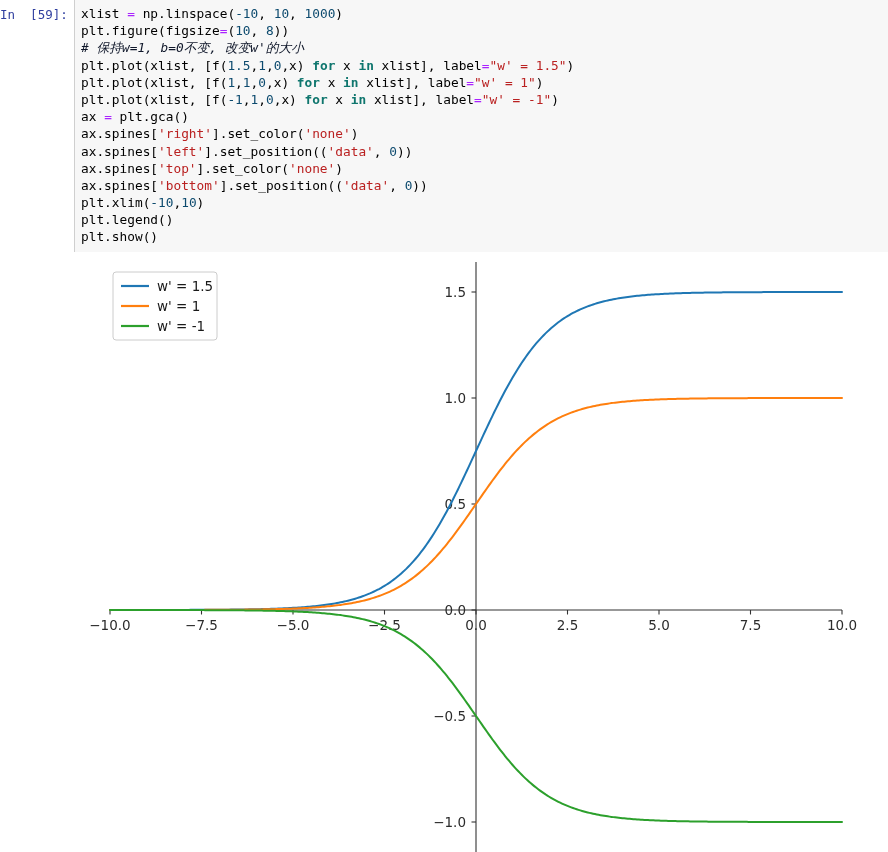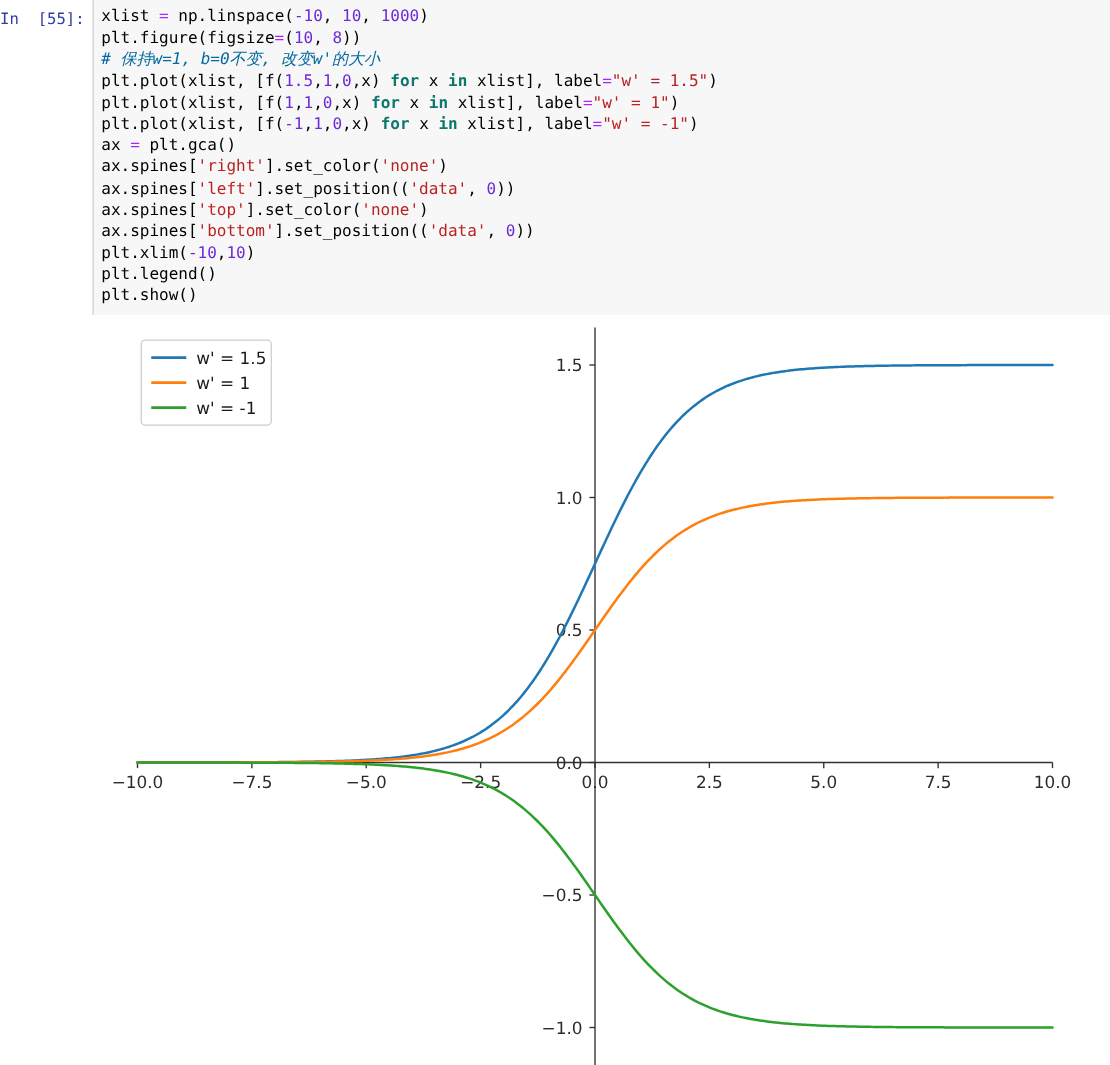--- a/index.html
+++ b/index.html
@@ -51,25 +51,25 @@
   #code-lines {
     font-family: "DejaVu Sans Mono", monospace;
     font-size: 12.8px;
     line-height: 17.2px;
     color: #000000;
     white-space: pre;
   }
   .cl { white-space: pre; display: block; height: 17.2px; }
 
   
-  .t-num   { color: #6d28d9; }
+  .t-num   { color: #0c4a6e; }
   .t-op    { color: #AA22FF; }
   .t-str   { color: #BA2121; }
   .t-kw    { color: #0f766e; font-weight: bold; }
-  .t-com   { color: #0369a1; font-style: italic; }
+  .t-com   { color: #0f172a; font-style: italic; }
   .t-name  { color: #000000; text-align: center; }
 
   
   #figure {
     position: absolute;
     left: 0;
     top: 252px;
     width: 888px;
     height: 600px;
     background: #ffffff;
@@ -84,21 +84,21 @@
   .legend-label {
     font-family: "DejaVu Sans", sans-serif;
     font-size: 13.5px;
     fill: #1a1a1a;
   }
 </style>
 </head>
 <body>
 
 <div id="notebook-cell">
-  <div id="prompt-in">In  [55]:</div>
+  <div id="prompt-in">In  [59]:</div>
   <div id="code-area">
     <div id="code-lines"><span class="cl"><span class="t-name">xlist </span><span class="t-op">=</span><span class="t-name"> np.linspace(</span><span class="t-num">-10</span><span class="t-name">, </span><span class="t-num">10</span><span class="t-name">, </span><span class="t-num">1000</span><span class="t-name">)</span></span><span class="cl"><span class="t-name">plt.figure(figsize</span><span class="t-op">=</span><span class="t-name">(</span><span class="t-num">10</span><span class="t-name">, </span><span class="t-num">8</span><span class="t-name">))</span></span><span class="cl"><span class="t-com"># 保持w=1, b=0不变, 改变w'的大小</span></span><span class="cl"><span class="t-name">plt.plot(xlist, [f(</span><span class="t-num">1.5</span><span class="t-name">,</span><span class="t-num">1</span><span class="t-name">,</span><span class="t-num">0</span><span class="t-name">,x) </span><span class="t-kw">for</span><span class="t-name"> x </span><span class="t-kw">in</span><span class="t-name"> xlist], label</span><span class="t-op">=</span><span class="t-str">"w' = 1.5"</span><span class="t-name">)</span></span><span class="cl"><span class="t-name">plt.plot(xlist, [f(</span><span class="t-num">1</span><span class="t-name">,</span><span class="t-num">1</span><span class="t-name">,</span><span class="t-num">0</span><span class="t-name">,x) </span><span class="t-kw">for</span><span class="t-name"> x </span><span class="t-kw">in</span><span class="t-name"> xlist], label</span><span class="t-op">=</span><span class="t-str">"w' = 1"</span><span class="t-name">)</span></span><span class="cl"><span class="t-name">plt.plot(xlist, [f(</span><span class="t-num">-1</span><span class="t-name">,</span><span class="t-num">1</span><span class="t-name">,</span><span class="t-num">0</span><span class="t-name">,x) </span><span class="t-kw">for</span><span class="t-name"> x </span><span class="t-kw">in</span><span class="t-name"> xlist], label</span><span class="t-op">=</span><span class="t-str">"w' = -1"</span><span class="t-name">)</span></span><span class="cl"><span class="t-name">ax </span><span class="t-op">=</span><span class="t-name"> plt.gca()</span></span><span class="cl"><span class="t-name">ax.spines[</span><span class="t-str">'right'</span><span class="t-name">].set_color(</span><span class="t-str">'none'</span><span class="t-name">)</span></span><span class="cl"><span class="t-name">ax.spines[</span><span class="t-str">'left'</span><span class="t-name">].set_position((</span><span class="t-str">'data'</span><span class="t-name">, </span><span class="t-num">0</span><span class="t-name">))</span></span><span class="cl"><span class="t-name">ax.spines[</span><span class="t-str">'top'</span><span class="t-name">].set_color(</span><span class="t-str">'none'</span><span class="t-name">)</span></span><span class="cl"><span class="t-name">ax.spines[</span><span class="t-str">'bottom'</span><span class="t-name">].set_position((</span><span class="t-str">'data'</span><span class="t-name">, </span><span class="t-num">0</span><span class="t-name">))</span></span><span class="cl"><span class="t-name">plt.xlim(</span><span class="t-num">-10</span><span class="t-name">,</span><span class="t-num">10</span><span class="t-name">)</span></span><span class="cl"><span class="t-name">plt.legend()</span></span><span class="cl"><span class="t-name">plt.show()</span></span></div>
   </div>
 </div>
 
 <div id="figure">
   <svg id="plot-svg" width="888" height="600" viewBox="0 0 888 600">
 
     <g>
       <line id="x-spine" x1="110" y1="358" x2="842" y2="358" stroke="#333333" stroke-width="1.1"></line>

